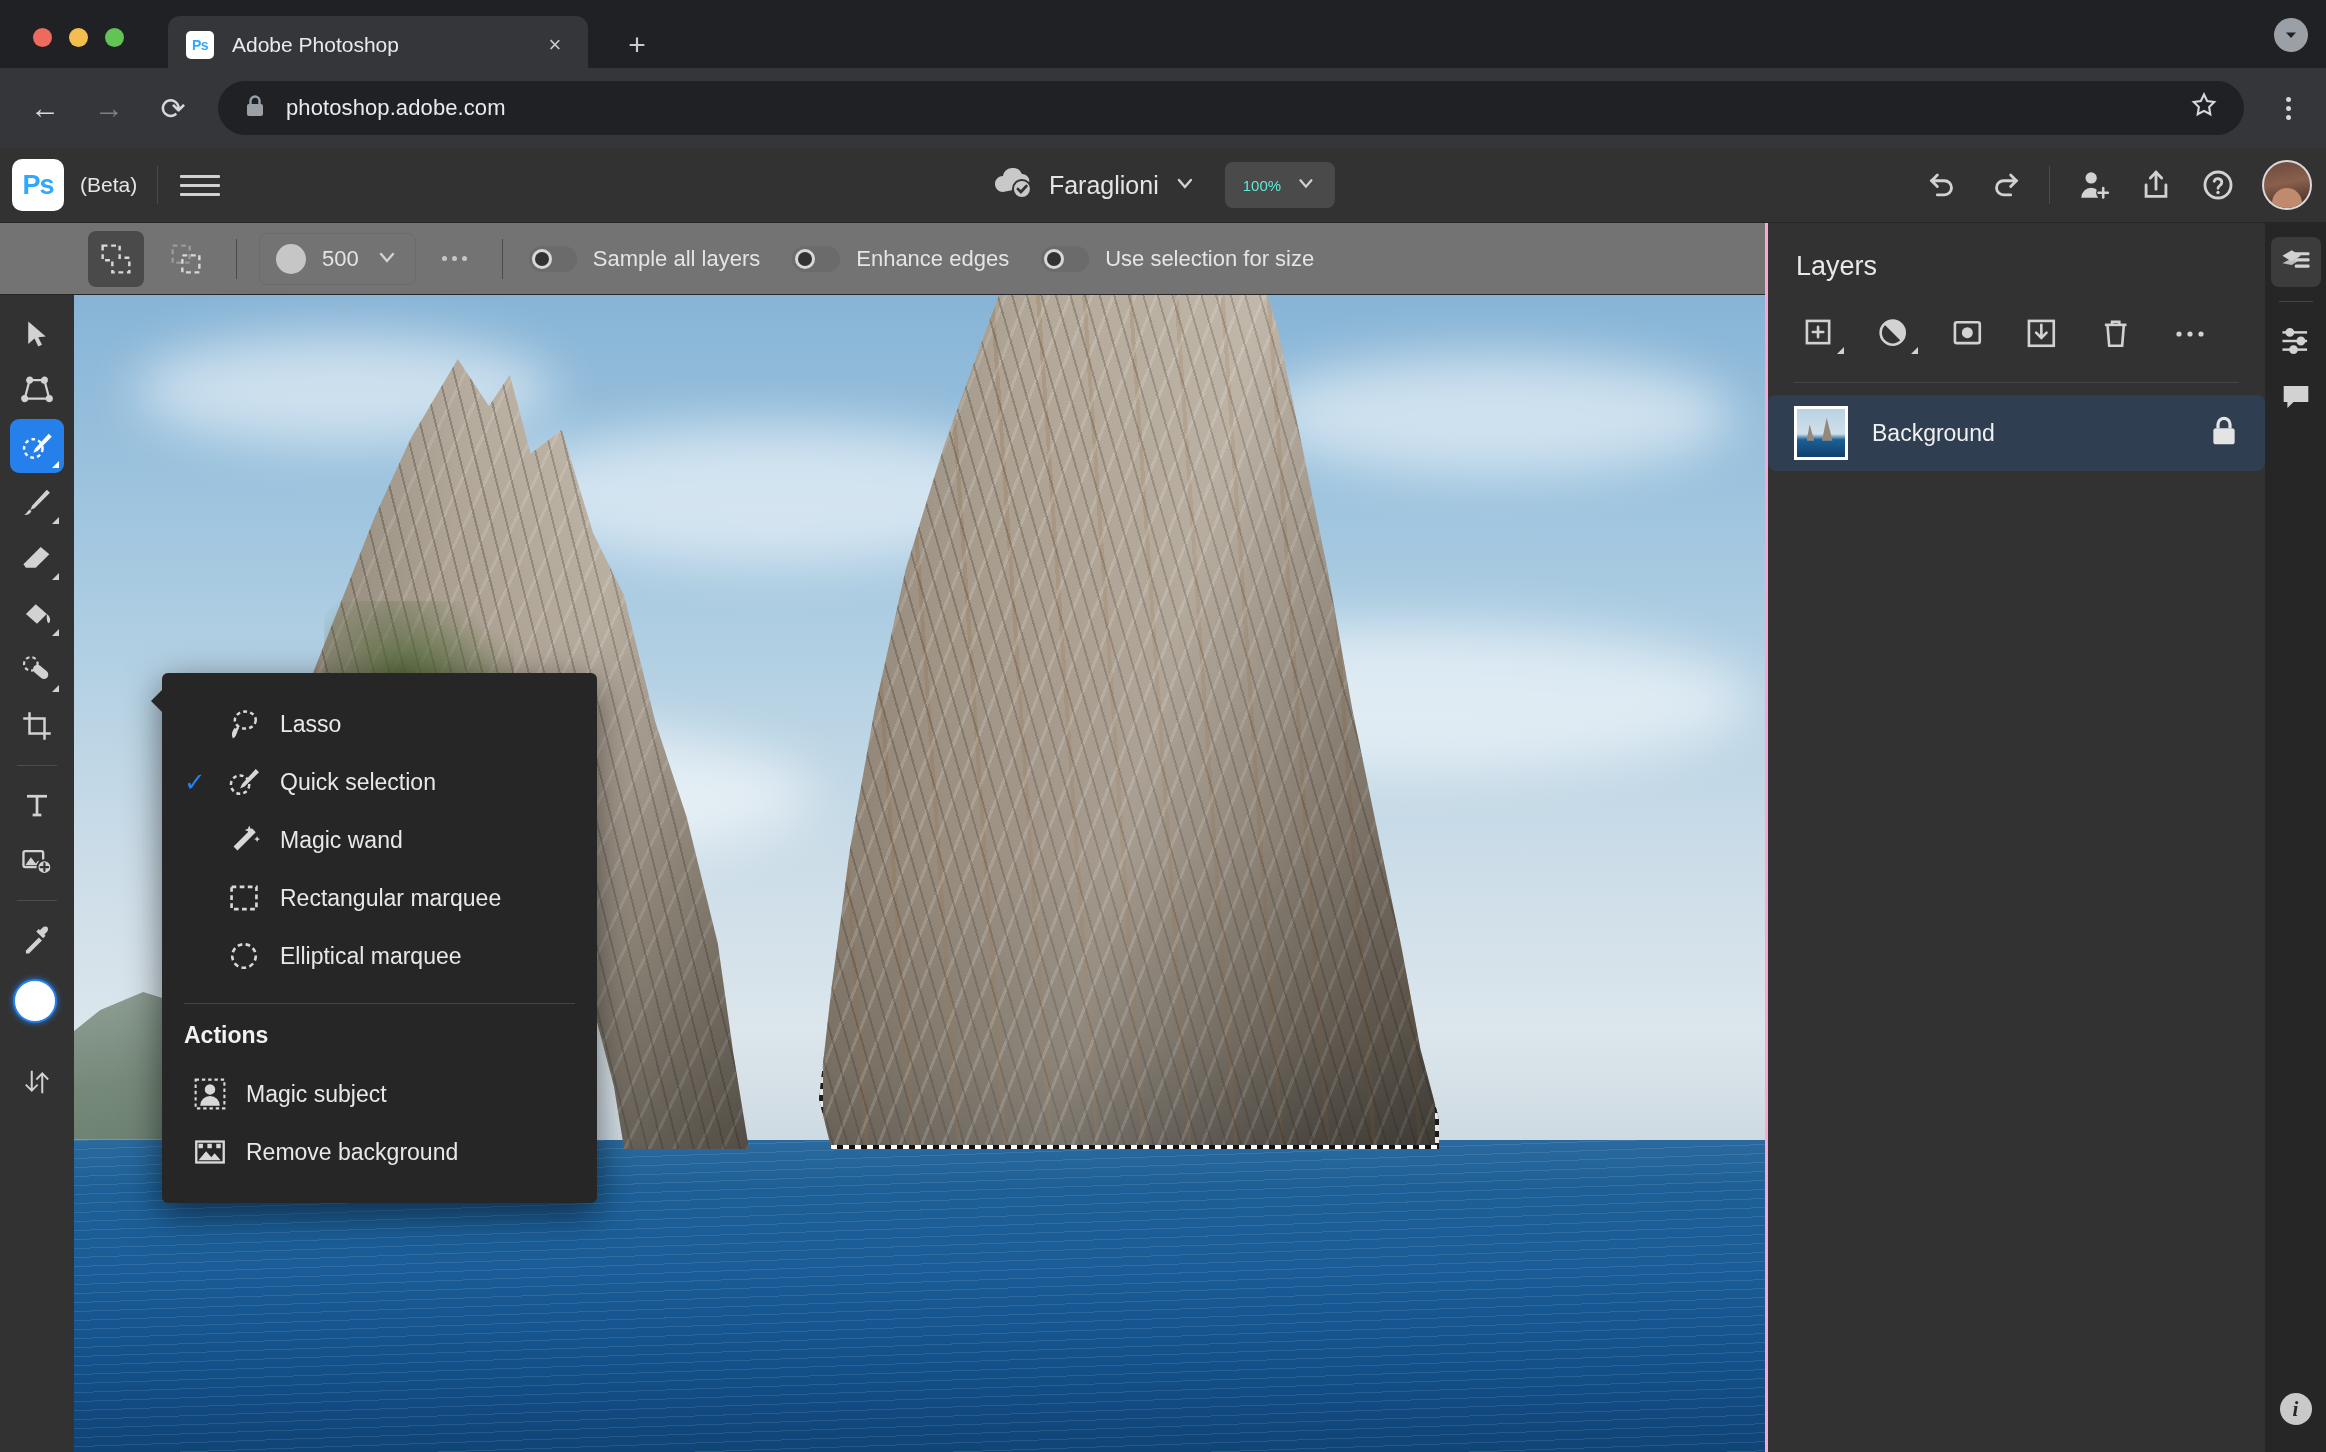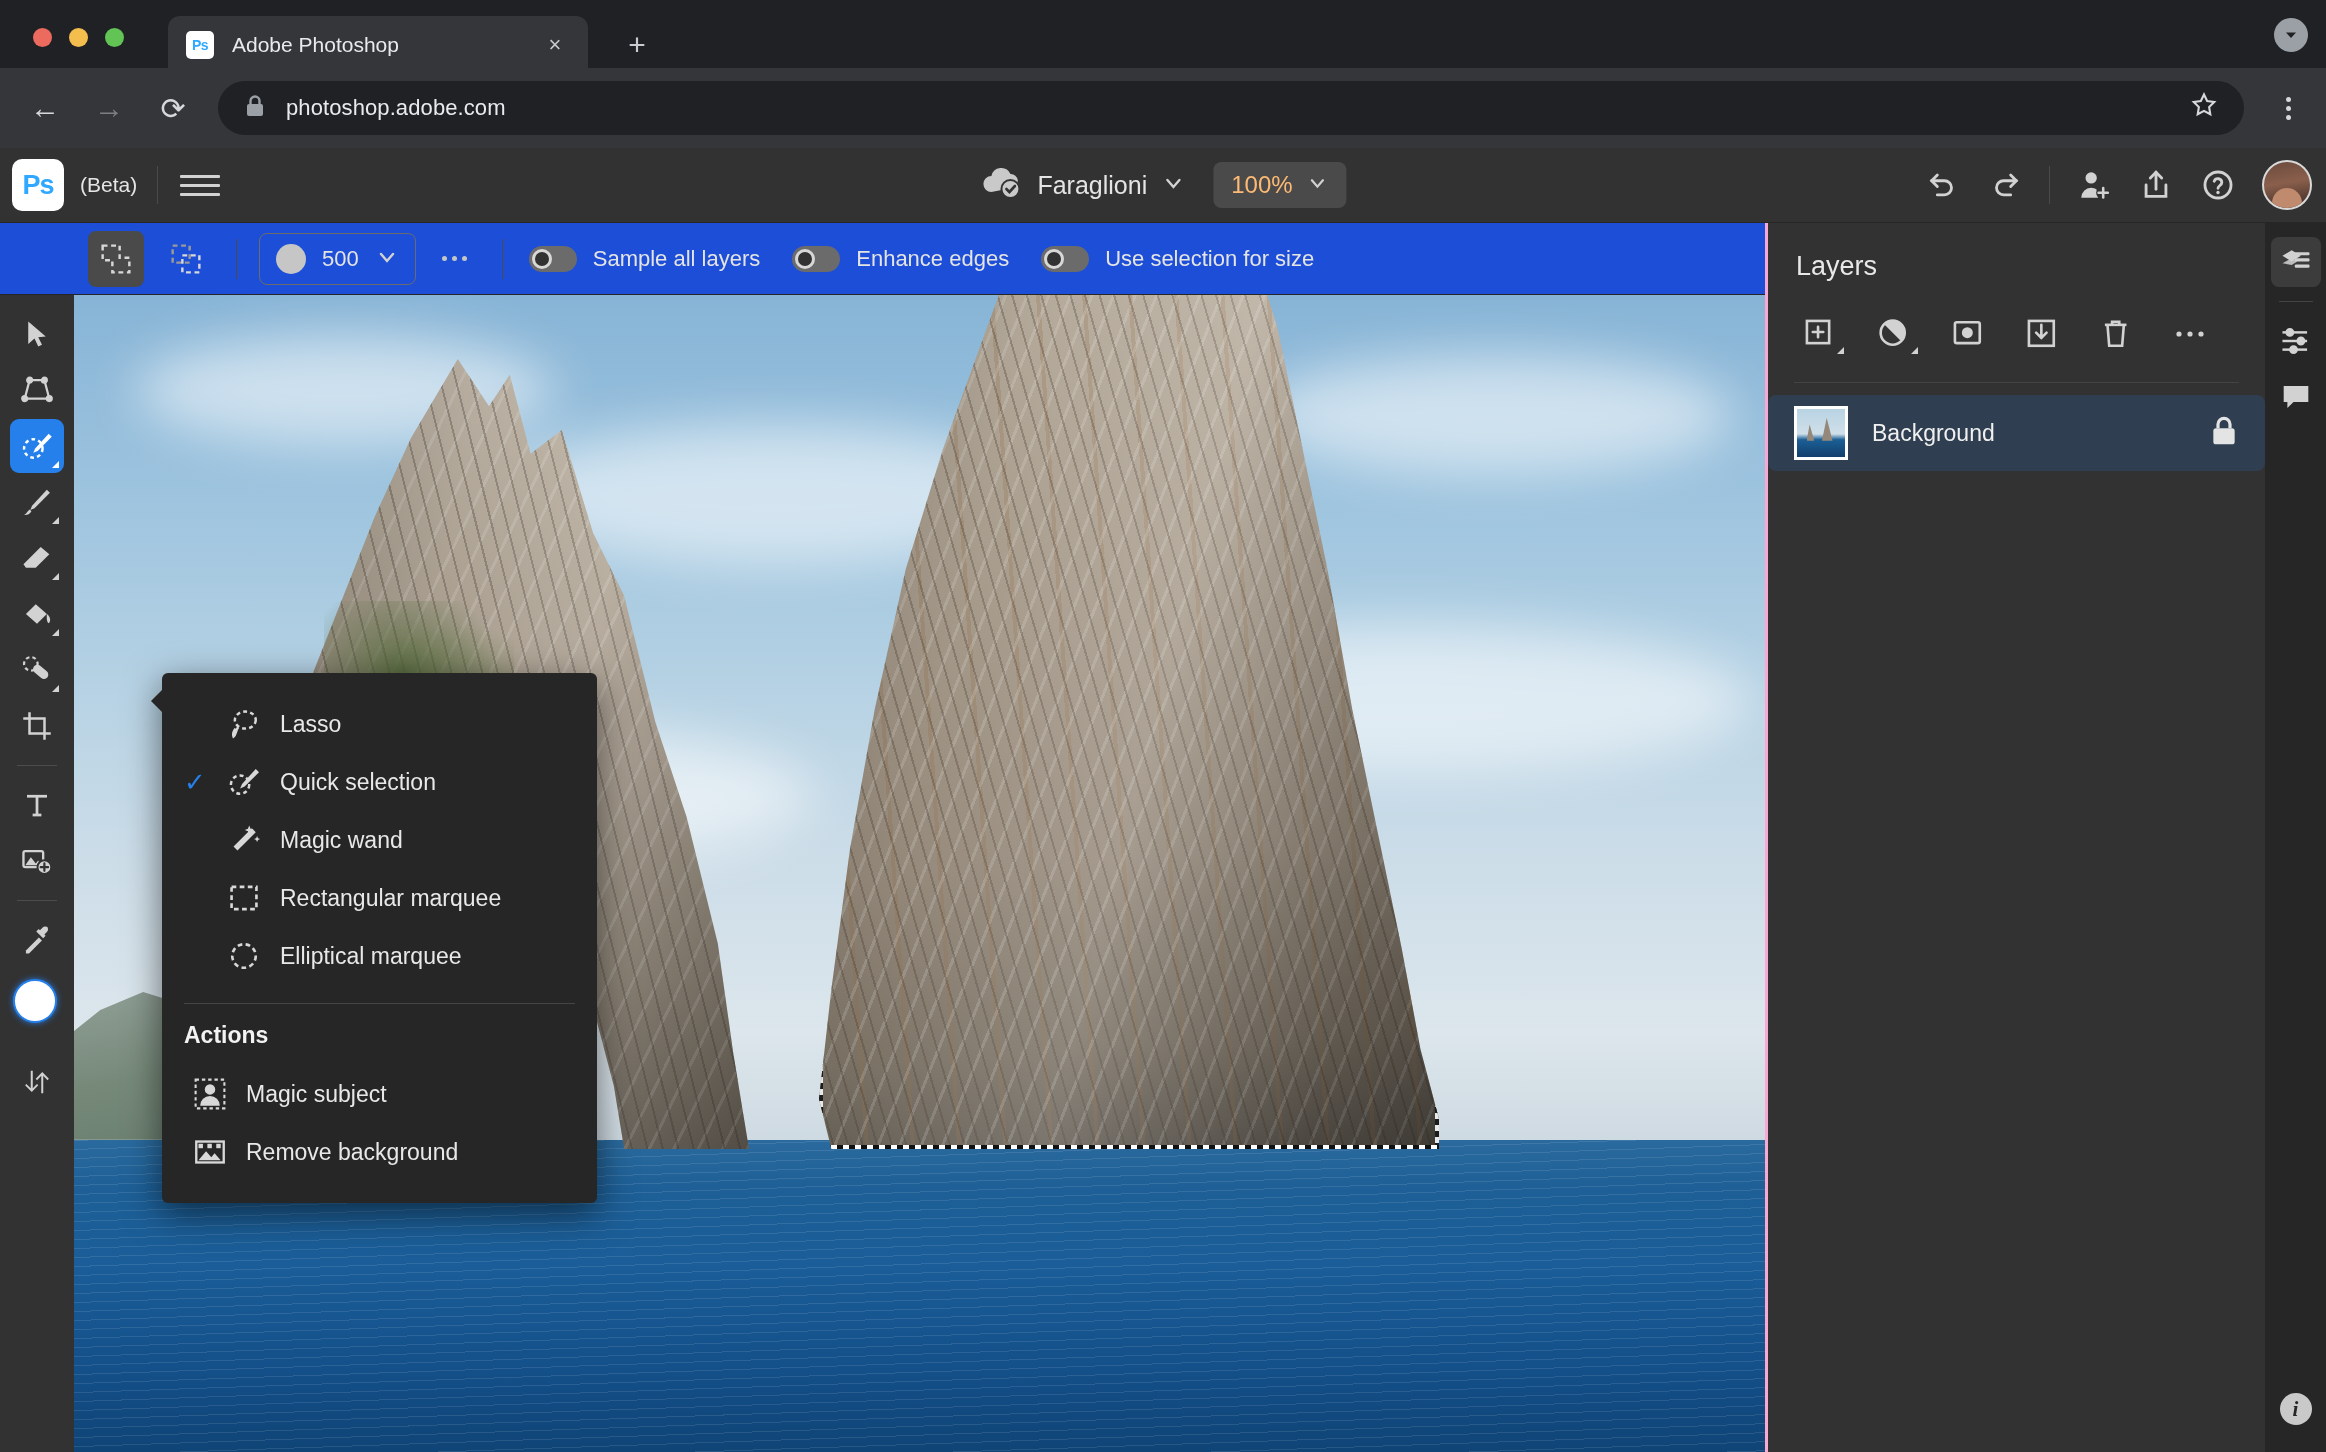--- a/index.html
+++ b/index.html
@@ -101,21 +101,21 @@
 
   .ps-doc {
     position: absolute; left: 50%; transform: translateX(-50%);
     display: flex; align-items: center; gap: 14px;
   }
   .doc-name { color: #E4E4E4; font-size: 25px; }
   .zoom-pill {
     background: #4A4A4A; border-radius: 8px; height: 46px; padding: 0 18px;
     display: flex; align-items: center; gap: 14px; margin-left: 14px;
   }
-  .zoom-val { color: #fdba74; font-size: 24px; }
+  .zoom-val { color: #5eead4; font-size: 15px; }
 
   .ps-header-right {
     position: absolute; right: 14px; display: flex; align-items: center; gap: 6px;
   }
   .hdr-icon {
     width: 56px; height: 56px; display: flex; align-items: center; justify-content: center;
     color: #D2D2D2; border-radius: 8px;
   }
   .hdr-sep { width: 1px; height: 38px; background: #4A4A4A; margin: 0 10px; }
   .avatar {
@@ -124,21 +124,21 @@
     border: 2px solid #d8d8d8; position: relative; margin-left: 10px;
   }
   .avatar::after {
     content:""; position:absolute; left:50%; top:56%; transform:translateX(-50%);
     width:30px; height:30px; border-radius:50% 50% 45% 45%; background:#c08a6e;
   }
 
   
   .ps-options {
     position: absolute; left: 0; top: 223px; width: 2326px; height: 72px;
-    background: #1d4ed8; display: flex; align-items: center;
+    background: #737373; display: flex; align-items: center;
     border-bottom: 1px solid #262626;
   }
   .opt-selmodes { margin-left: 88px; display: flex; gap: 14px; }
   .opt-sq {
     width: 56px; height: 56px; border-radius: 8px;
     display: flex; align-items: center; justify-content: center;
   }
   .opt-sq.active { background: #4A4A4A; }
   .opt-sep { width: 1px; height: 40px; background: #4A4A4A; margin: 0 22px; }
   .brush-pill {

